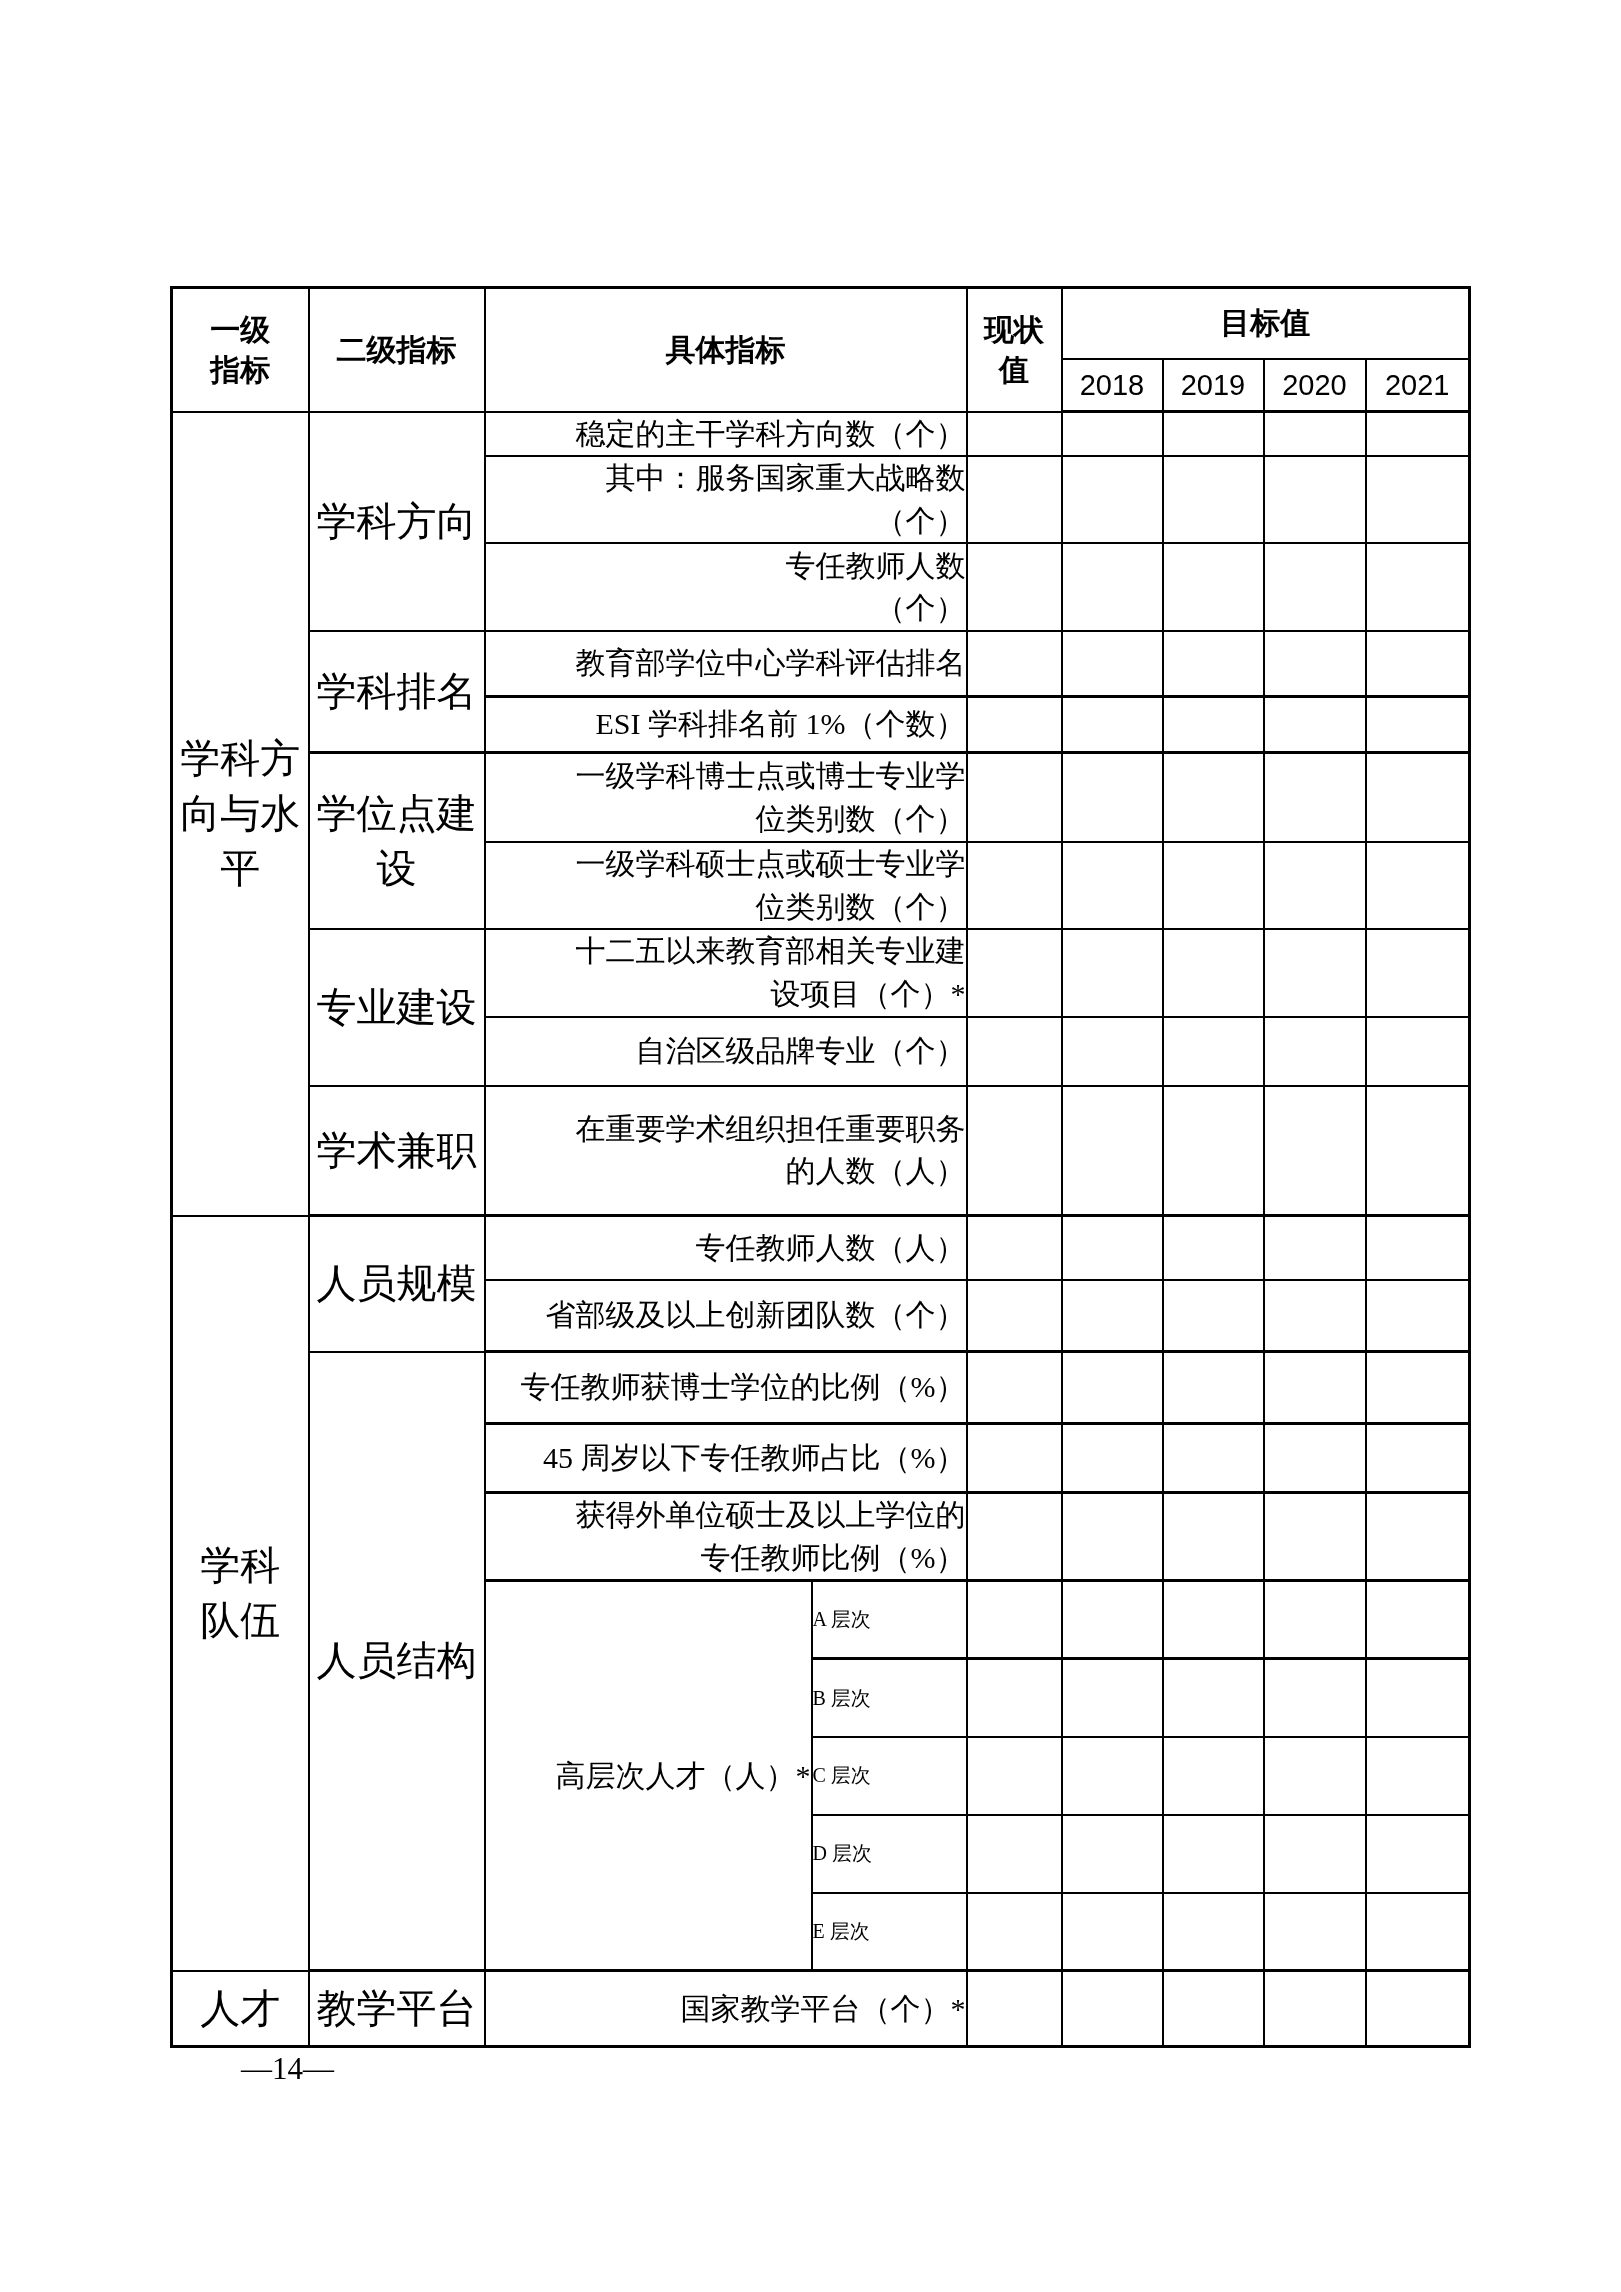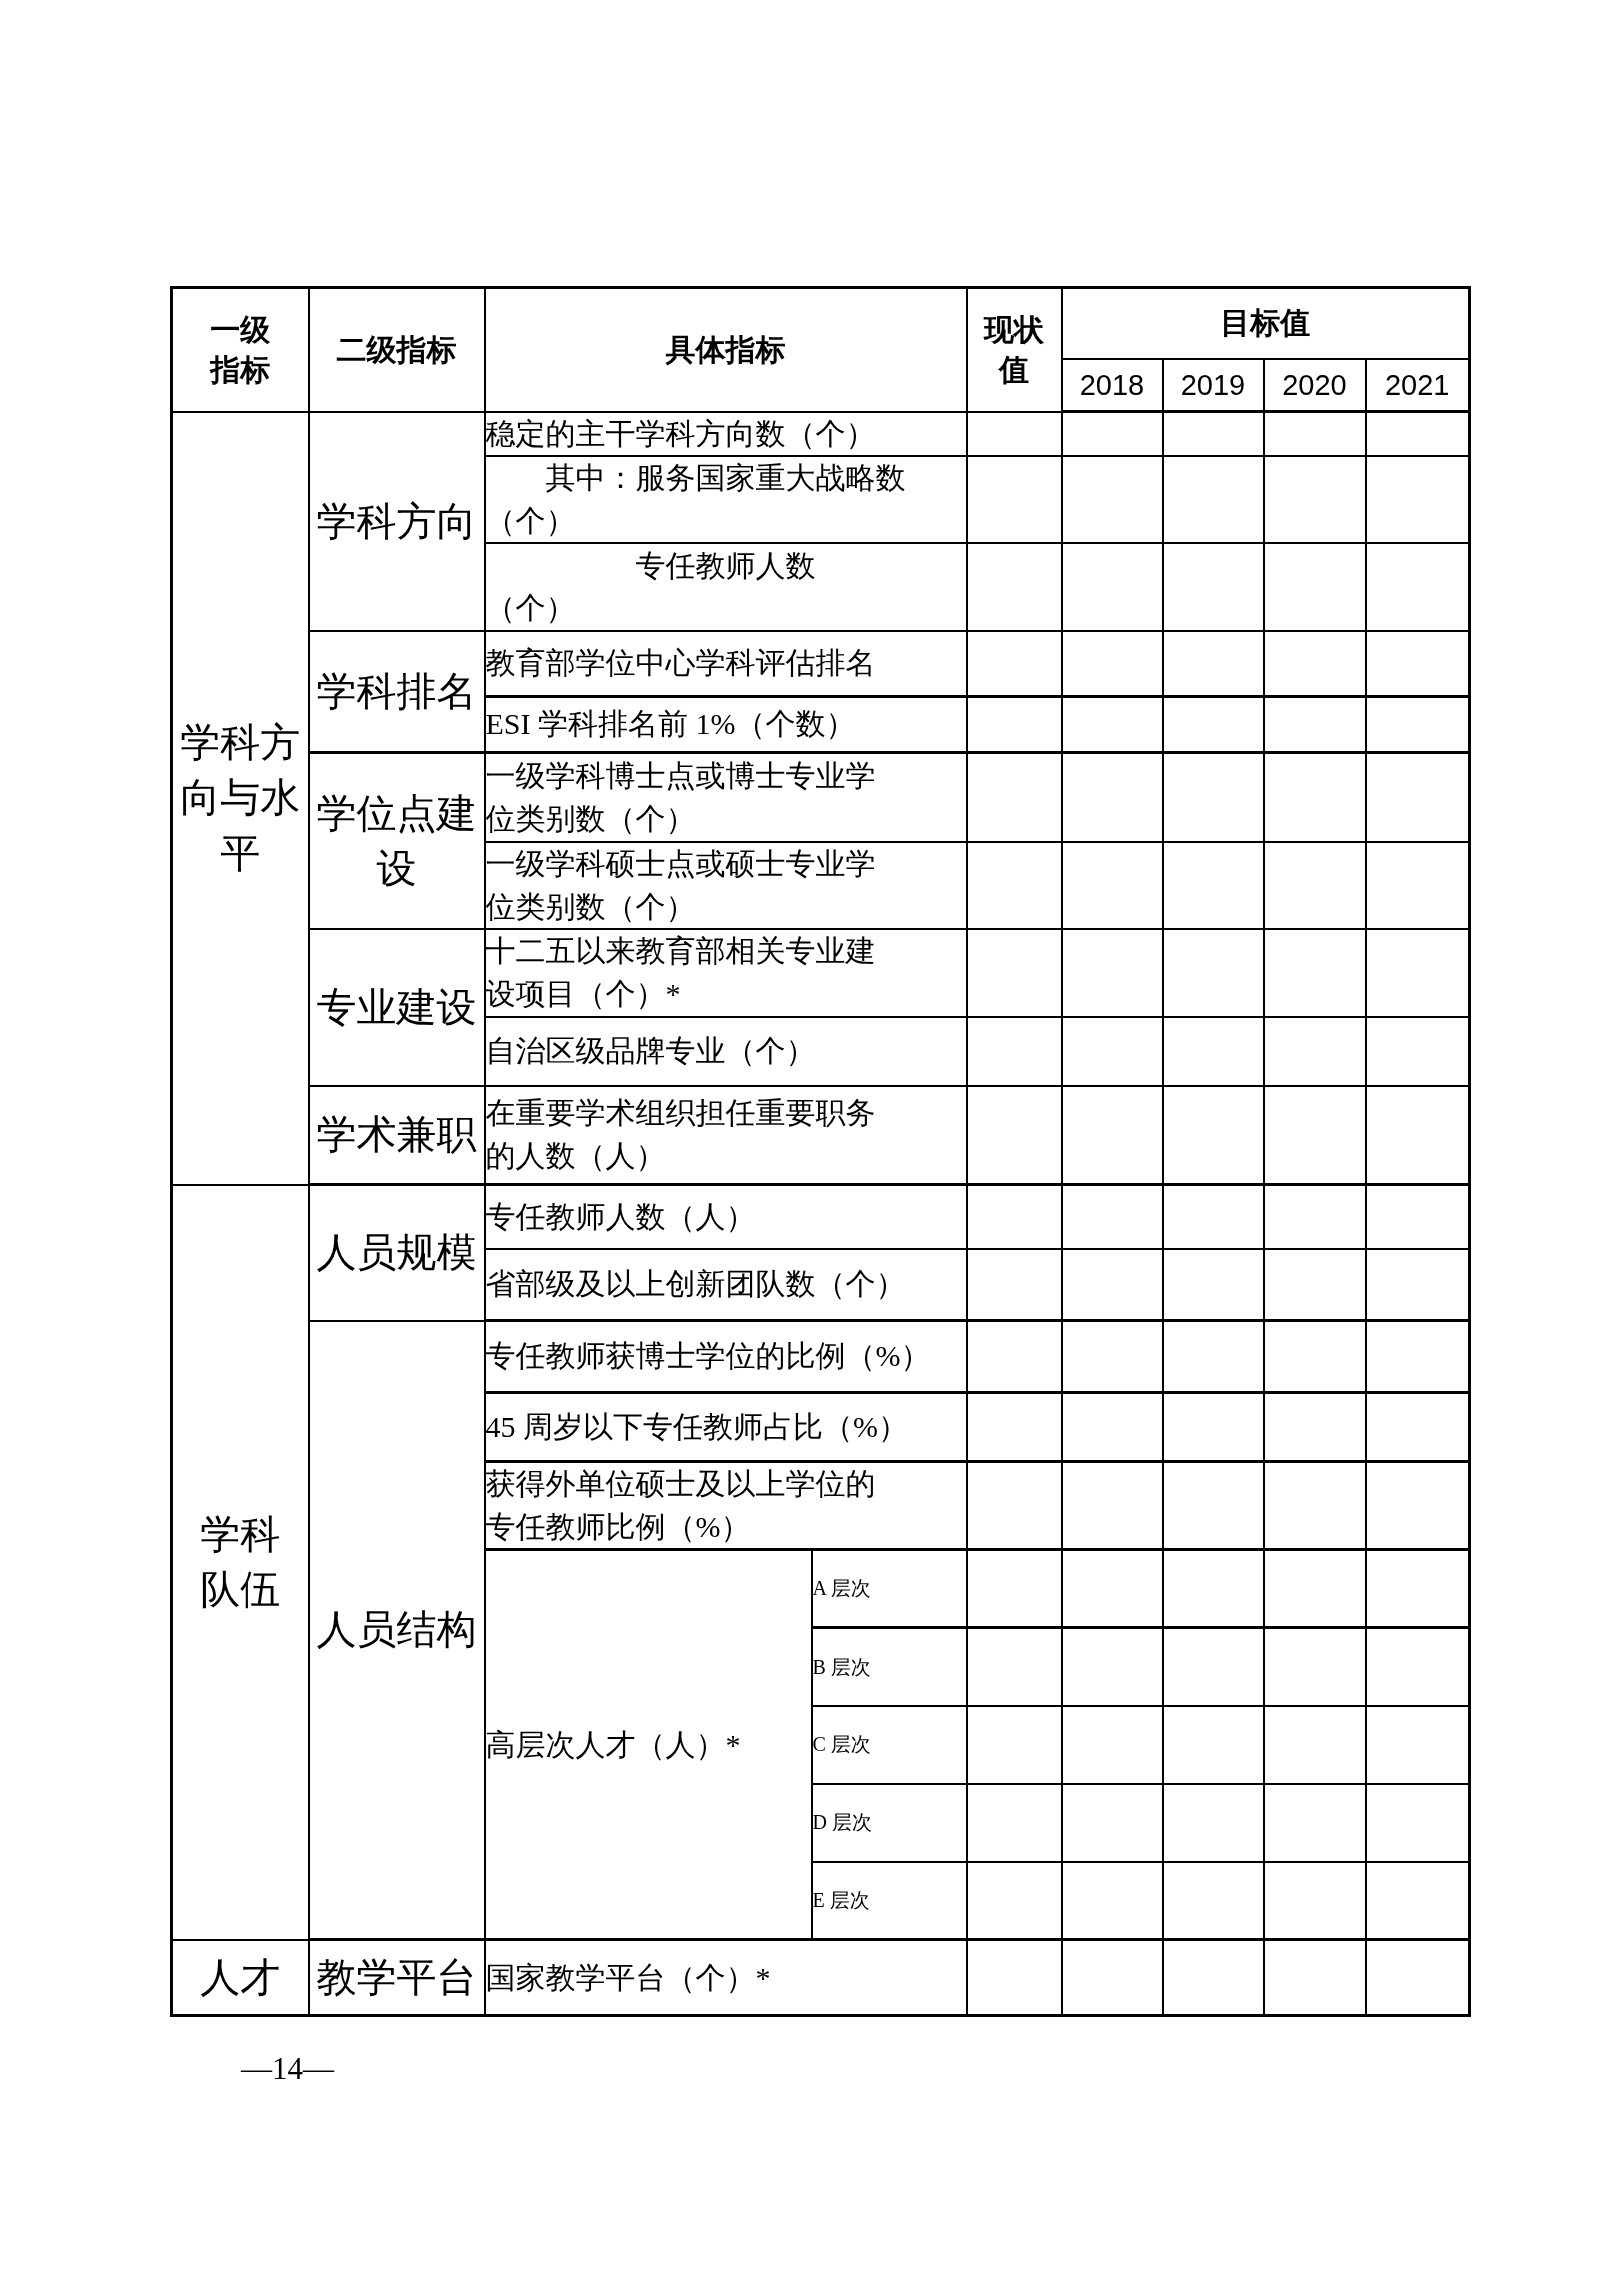--- a/index.html
+++ b/index.html
@@ -21,21 +21,21 @@
   }
   .tbl tr.hb > td,.tbl tr.hb > th{border-bottom-width:3.9px;}
   .tbl th{
     font-family:"Liberation Sans","DejaVu Sans",sans-serif;
     font-weight:bold;font-size:30px;line-height:1.32;text-align:center;
   }
   .tbl th.yr{font-weight:normal;font-size:29px;}
   .sec,.cat{text-align:center;font-size:40px;line-height:1.38;}
   .cat{padding:0 9.8px;}
   .ind{
-    text-align:left;font-size:30px;line-height:1.42;
+    text-align:right;font-size:30px;line-height:1.42;
     padding:3.9px 5.9px 3.9px 11.8px;white-space:pre;
   }
   .tier{font-size:20px;}
   .val{background:#fff;}
   .pagenum{
     position:absolute;left:241px;top:2052px;
     font-size:31px;line-height:1.1;color:#000;
     font-family:"Liberation Serif","DejaVu Serif",serif;
   }
 </style>
@@ -152,21 +152,21 @@
           <td class="val"></td>
       </tr>
       <tr style="height:69px">
         <td colspan="2" class="ind">自治区级品牌专业（个）</td>
         <td class="val"></td>
           <td class="val"></td>
           <td class="val"></td>
           <td class="val"></td>
           <td class="val"></td>
       </tr>
-      <tr class="hb" style="height:99px">
+      <tr class="hb" style="height:130px">
         <td class="cat">学术兼职</td>
         <td colspan="2" class="ind">在重要学术组织担任重要职务
 的人数（人）</td>
         <td class="val"></td>
           <td class="val"></td>
           <td class="val"></td>
           <td class="val"></td>
           <td class="val"></td>
       </tr>
 

